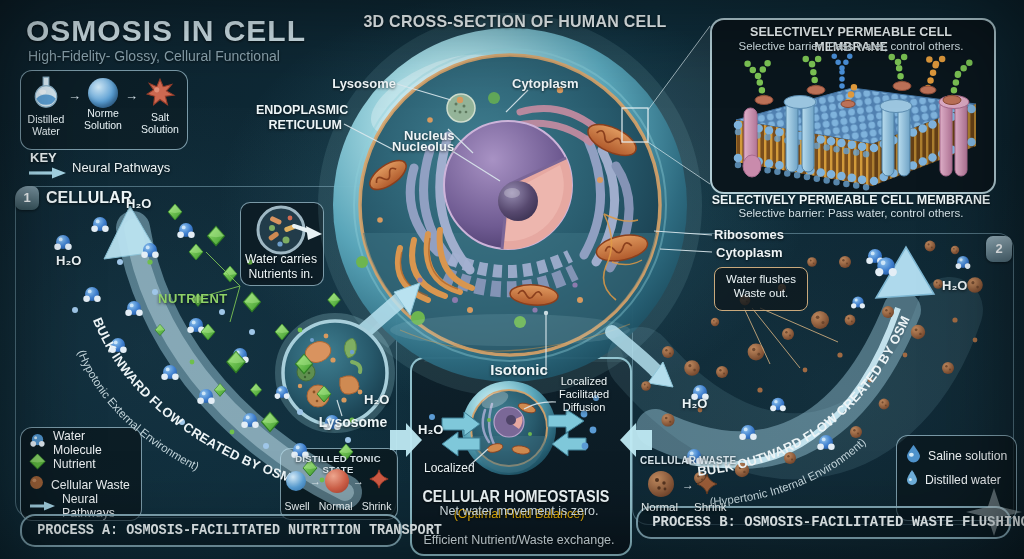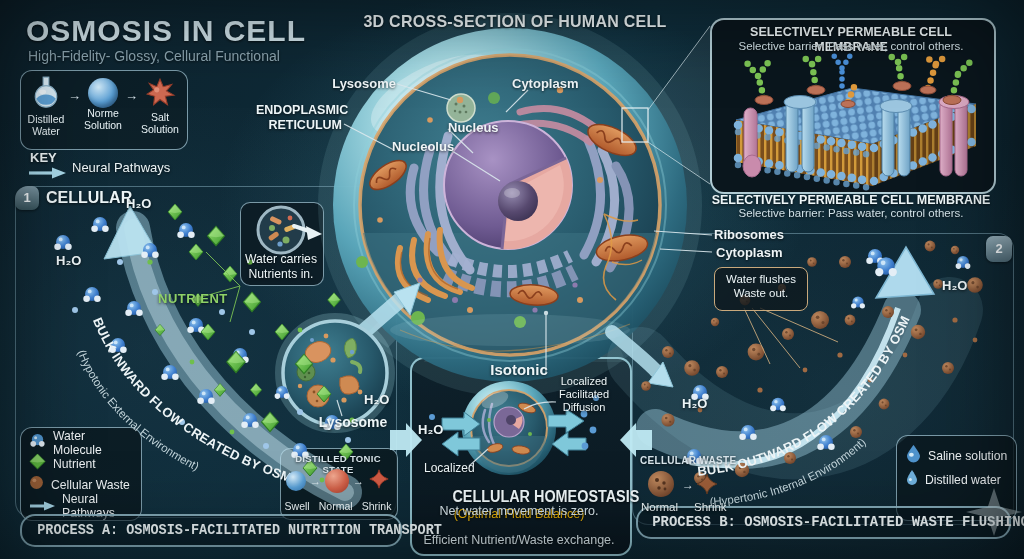--- a/index.html
+++ b/index.html
@@ -592,21 +592,21 @@
   <div class="a ui ts" style="left:72px;top:160px;font-size:13px;">Neural Pathways</div>
 
   <div class="a ui ctitle ts" style="left:340px;top:12px;width:350px;">3D CROSS-SECTION OF HUMAN CELL</div>
 
   <div class="a ui celllab ts" style="left:318px;top:76px;width:78px;text-align:right;">Lysosome</div>
   <div class="a ui celllab ts" style="left:512px;top:76px;">Cytoplasm</div>
   <div class="a ui er ts" style="left:256px;top:103px;width:86px;">
     <span style="display:block">ENDOPLASMIC</span>
     <span style="display:block">RETICULUM</span>
   </div>
-  <div class="a ui celllab ts" style="left:404px;top:120px;margin-left:44px;">Nucleus</div>
+  <div class="a ui celllab ts" style="left:404px;top:128px;">Nucleus</div>
   <div class="a ui celllab ts" style="left:392px;top:139px;">Nucleolus</div>
 
   <div class="a ui memtitle ts" style="left:714px;top:24px;width:274px;">SELECTIVELY PERMEABLE CELL MEMBRANE</div>
   <div class="a ui memsub ts" style="left:714px;top:40px;width:274px;">Selective barrier: Pass water, control others.</div>
   <div class="a ui memtitle ts" style="left:702px;top:192px;width:298px;">SELECTIVELY PERMEABLE CELL MEMBRANE</div>
   <div class="a ui memsub ts" style="left:702px;top:207px;width:298px;">Selective barrier: Pass water, control others.</div>
 
   <div class="a ui badge" style="left:15px;top:186px;border-top-left-radius:13px;">1</div>
   <div class="a ui badge" style="left:986px;top:236px;width:26px;height:26px;line-height:26px;background:linear-gradient(180deg,#93adb9,#4f6b78);">2</div>
 
@@ -678,21 +678,21 @@
   </div>
 
   <div class="a ui ts" style="left:410px;top:361px;width:218px;text-align:center;font-weight:bold;font-size:15px;">Isotonic</div>
   <div class="a ui ts" style="left:550px;top:375px;width:68px;font-size:11px;line-height:1.18;text-align:center;">
     <span style="display:block">Localized</span>
     <span style="display:block">Facilitated</span>
     <span style="display:block">Diffusion</span>
   </div>
   <div class="a ui h2o ts" style="left:418px;top:422px;">H₂O</div>
   <div class="a ui ts" style="left:424px;top:461px;font-size:12px;">Localized</div>
-  <div class="a ui ts" style="left:412px;top:488px;width:214px;text-align:right;padding-left:24px;"><span style="display:inline-block;font-weight:bold;font-size:16px;transform:scaleX(.9);white-space:nowrap;">CELLULAR HOMEOSTASIS</span></div>
+  <div class="a ui ts" style="left:412px;top:488px;width:214px;text-align:left;"><span style="display:inline-block;font-weight:bold;font-size:16px;transform:scaleX(.9);white-space:nowrap;">CELLULAR HOMEOSTASIS</span></div>
   <div class="a ui ts" style="left:412px;top:507px;width:214px;text-align:center;font-size:12.5px;color:#eab308;">(Optimal Fluid Balance)</div>
   <div class="a ui ts" style="left:412px;top:504px;width:214px;text-align:center;font-size:12.5px;color:#d5e2e7;">Net water movement is zero.</div>
   <div class="a ui ts" style="left:412px;top:533px;width:214px;text-align:center;font-size:12.5px;color:#d5e2e7;">Efficient Nutrient/Waste exchange.</div>
 
   <div class="a ui celllab ts" style="left:714px;top:227px;">Ribosomes</div>
   <div class="a ui celllab ts" style="left:716px;top:245px;">Cytoplasm</div>
   <div class="a ui tanbox" style="left:714px;top:267px;width:92px;height:38px;padding-top:4px;">
     <span style="display:block">Water flushes</span>
     <span style="display:block">Waste out.</span>
   </div>

